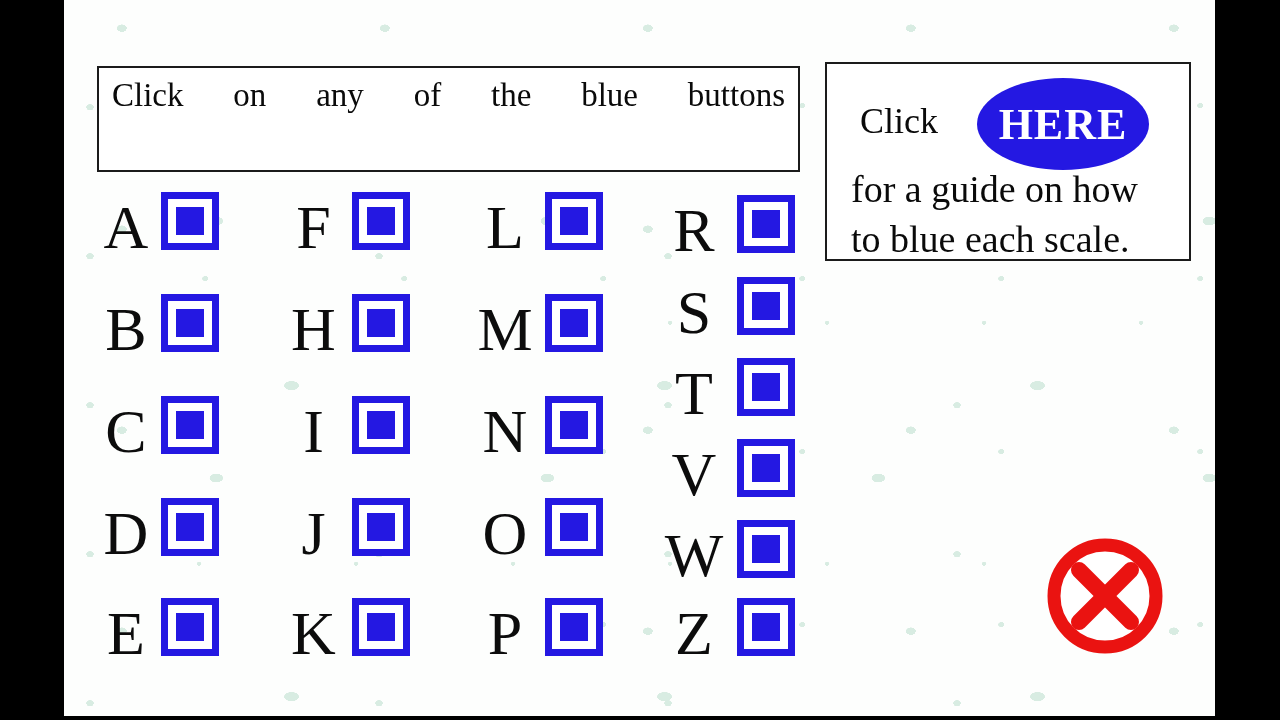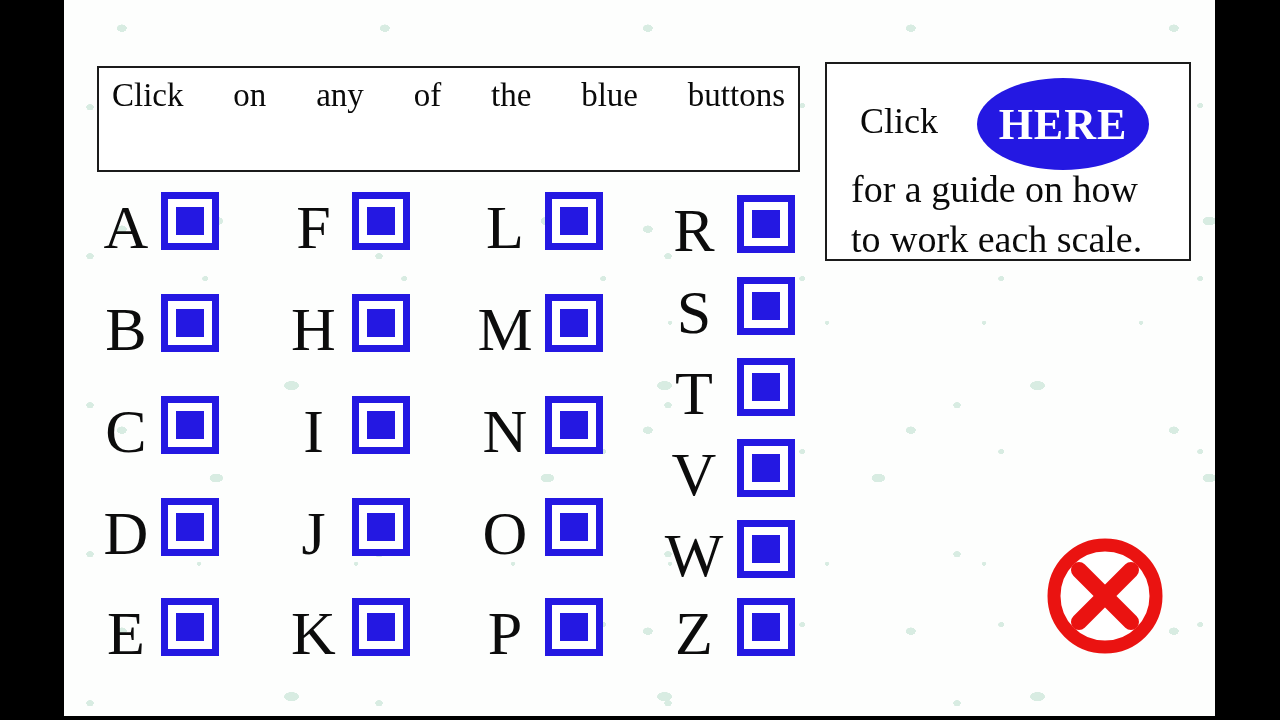--- a/index.html
+++ b/index.html
@@ -97,21 +97,21 @@
       <div class="inner">
         <span class="line justified">Click on any of the blue buttons</span>
       </div>
     </div>
 
     <div id="guide-box" class="panel">
       <span id="guide-click-label">Click</span>
       <button id="here-button">HERE</button>
       <div id="guide-lines">
         <span class="gline">for a guide on how</span>
-        <span class="gline">to work each scale.</span>
+        <span class="gline">to blue each scale.</span>
       </div>
     </div>
 
     <div id="scale-grid">
         <div class="scale-row" style="left: 27px; top: 192px;">
           <span class="scale-letter" style="width: 70px;">A</span>
           <button class="scale-btn">
             <span class="scale-btn-inner"></span>
           </button>
         </div>

